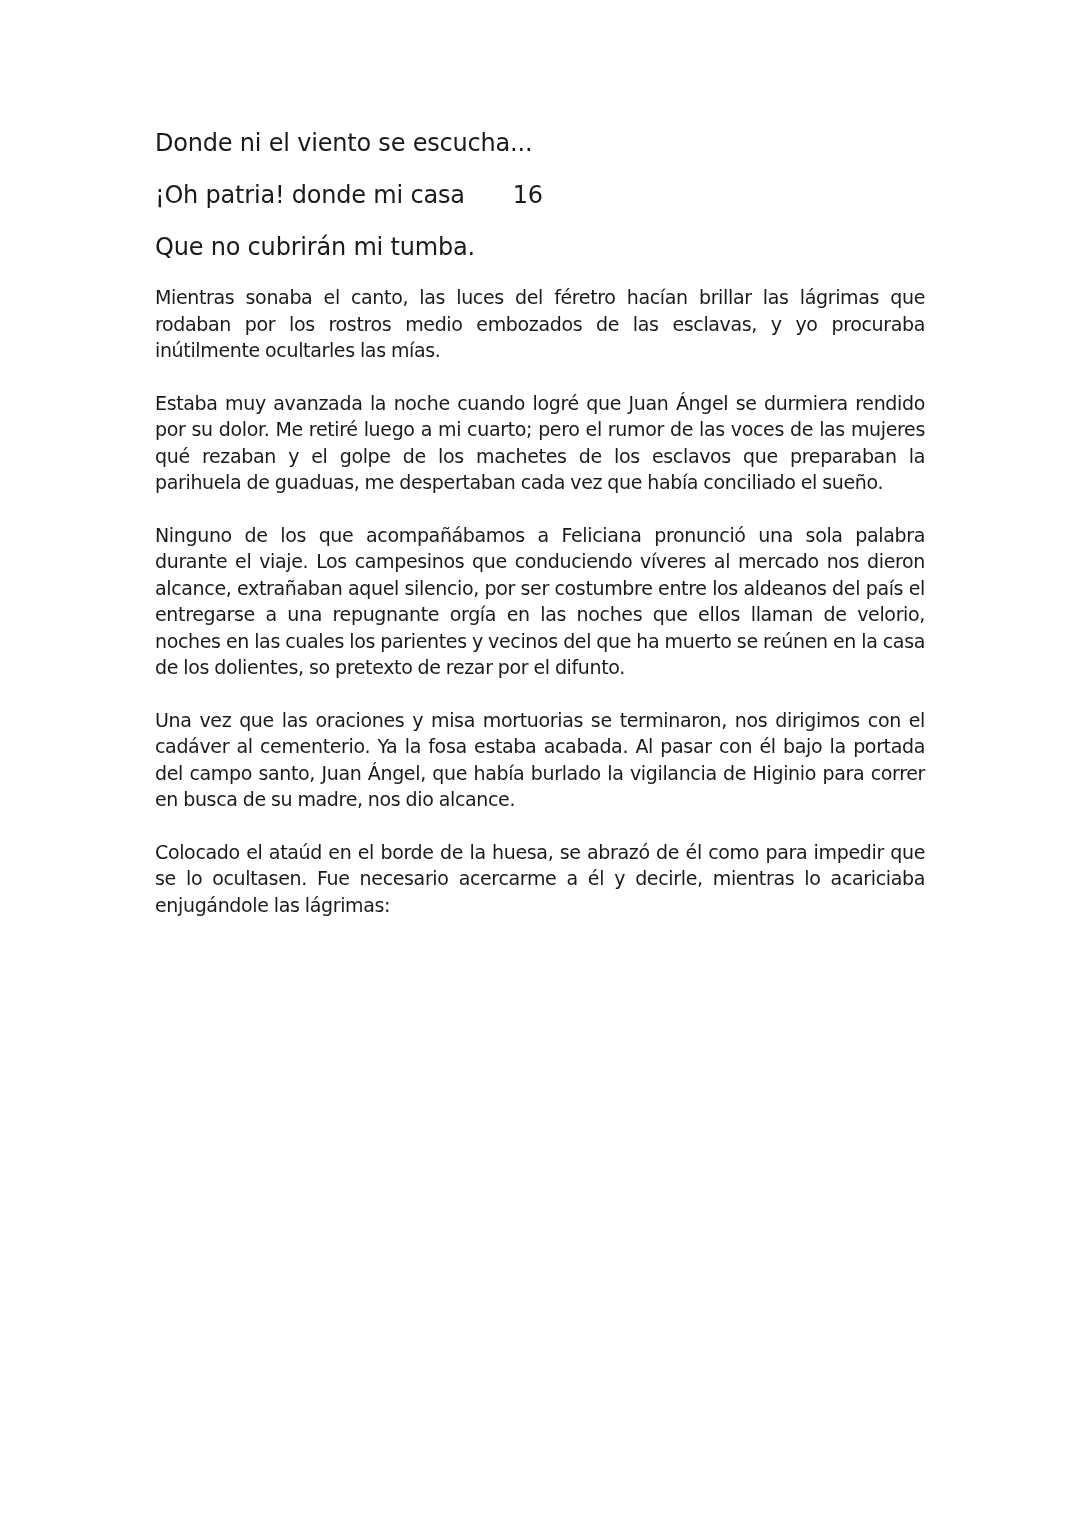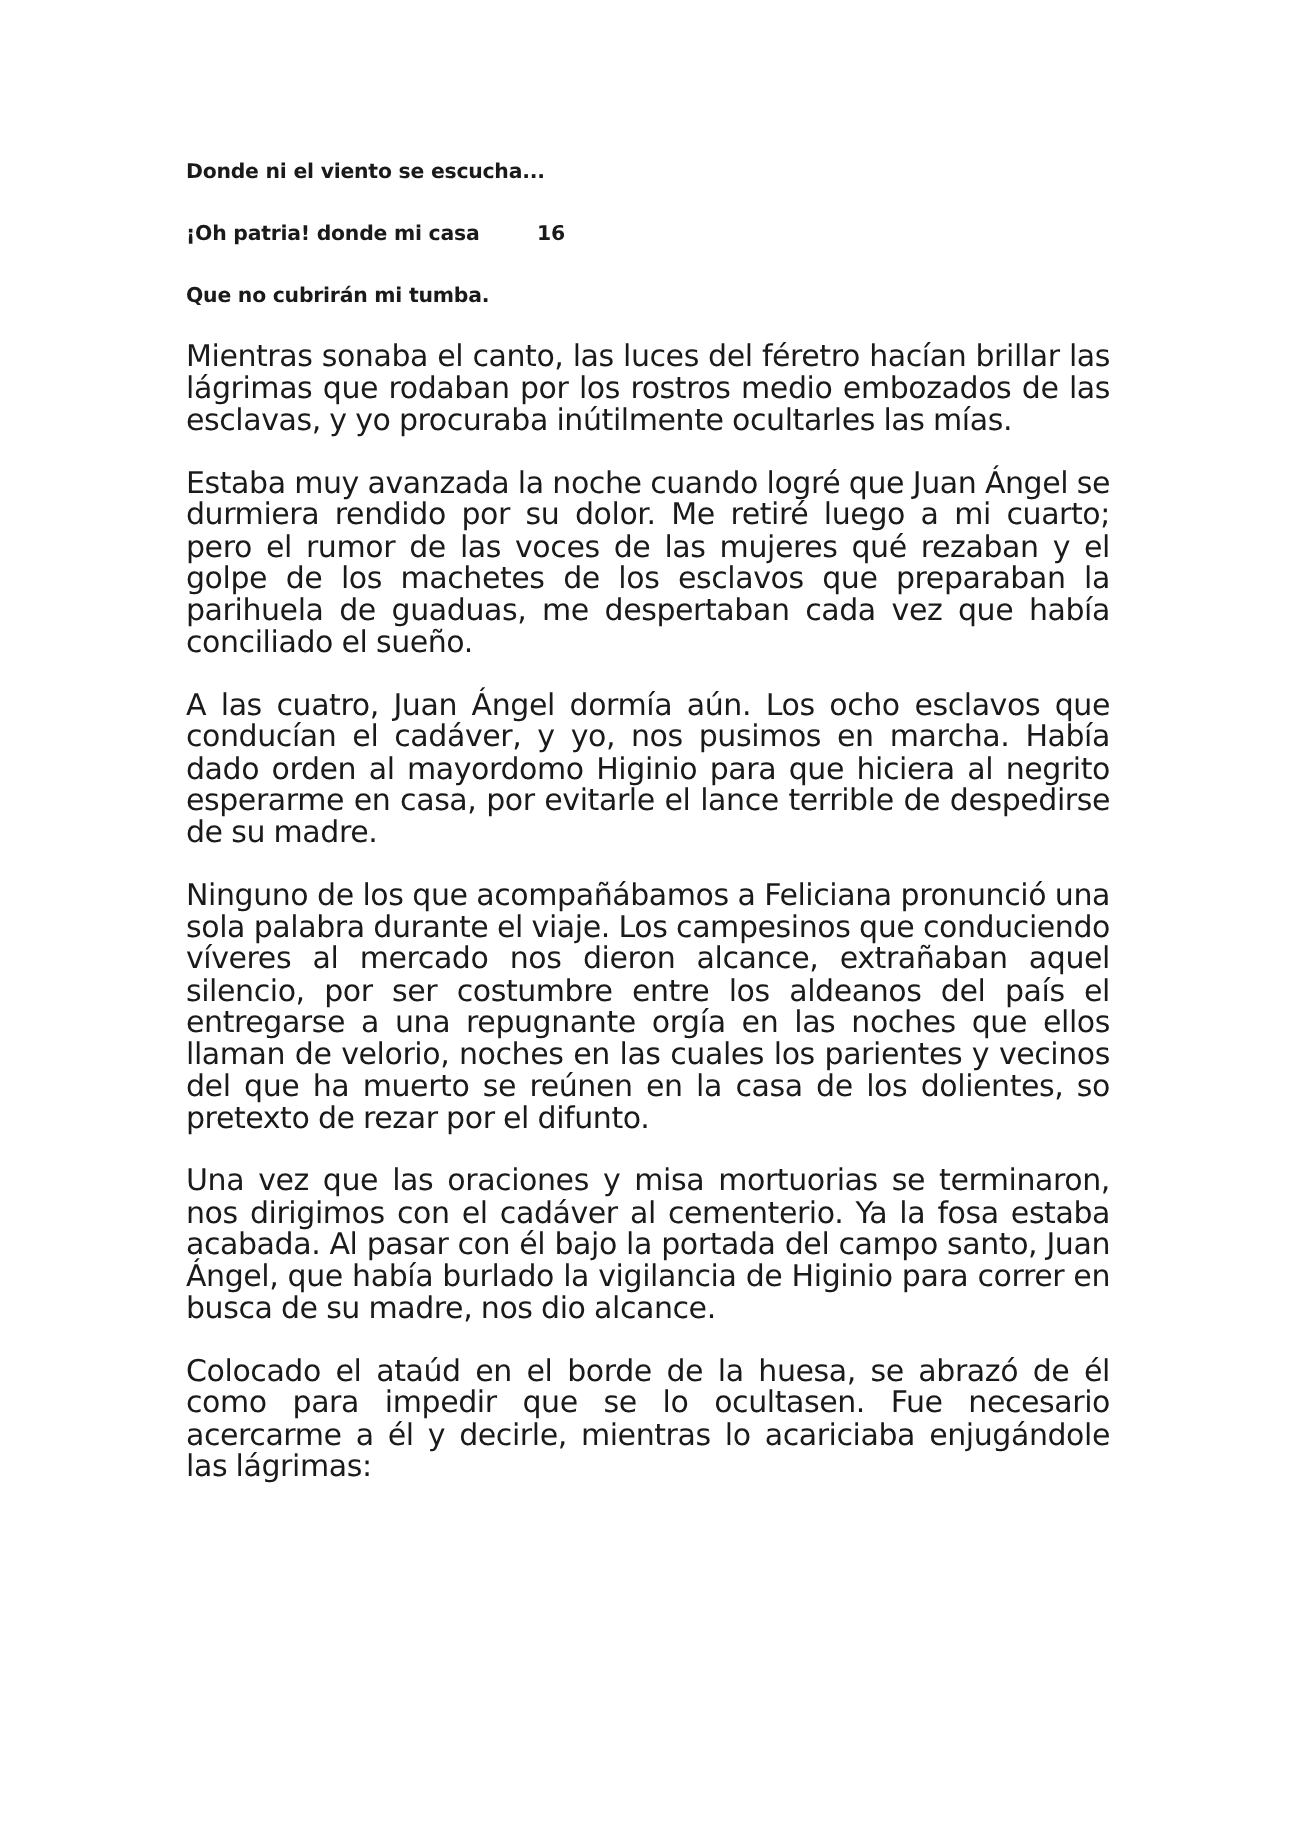--- a/index.html
+++ b/index.html
@@ -15,32 +15,31 @@
       color: #1a1a1a;
       font-family: "DejaVu Sans", "Liberation Sans", sans-serif;
     }
     .page {
       position: absolute;
       left: 155px;
       top: 128px;
       width: 770px;
     }
     .verse {
-      font-size: 17px;
+      font-size: 24px;
       line-height: 30px;
       margin: 0 0 22px 0;
       white-space: pre;
       letter-spacing: -0.2px;
-      font-weight: bold;
     }
     .verse .line-num {
       display: inline-block;
     }
     .para {
-      font-size: 25px;
+      font-size: 19px;
       line-height: 26.5px;
       text-align: justify;
       text-align-last: left;
       margin: 0 0 26px 0;
       letter-spacing: -0.35px;
       word-spacing: -0.5px;
     }
   </style>
 </head>
 <body>
@@ -48,18 +47,17 @@
 <div class="page">
 
   <div>
     <p class="verse">Donde ni el viento se escucha...</p>
     <p class="verse"><span>¡Oh patria! donde mi casa</span><span class="line-num" style="margin-left:48px">16</span></p>
     <p class="verse">Que no cubrirán mi tumba.</p>
   </div>
 
   <p class="para">Mientras sonaba el canto, las luces del féretro hacían brillar las lágrimas que rodaban por los rostros medio embozados de las esclavas, y yo procuraba inútilmente ocultarles las mías.</p>
   <p class="para">Estaba muy avanzada la noche cuando logré que Juan Ángel se durmiera rendido por su dolor. Me retiré luego a mi cuarto; pero el rumor de las voces de las mujeres qué rezaban y el golpe de los machetes de los esclavos que preparaban la parihuela de guaduas, me despertaban cada vez que había conciliado el sueño.</p>
-  <p class="para">A las cuatro, Juan Ángel dormía aún. Los ocho esclavos que conducían el cadáver, y yo, nos pusimos en marcha. Había dado orden al mayordomo Higinio para que hiciera al negrito esperarme en casa, por evitarle el lance terrible de despedirse de su madre.</p>
   <p class="para">Ninguno de los que acompañábamos a Feliciana pronunció una sola palabra durante el viaje. Los campesinos que conduciendo víveres al mercado nos dieron alcance, extrañaban aquel silencio, por ser costumbre entre los aldeanos del país el entregarse a una repugnante orgía en las noches que ellos llaman de velorio, noches en las cuales los parientes y vecinos del que ha muerto se reúnen en la casa de los dolientes, so pretexto de rezar por el difunto.</p>
   <p class="para">Una vez que las oraciones y misa mortuorias se terminaron, nos dirigimos con el cadáver al cementerio. Ya la fosa estaba acabada. Al pasar con él bajo la portada del campo santo, Juan Ángel, que había burlado la vigilancia de Higinio para correr en busca de su madre, nos dio alcance.</p>
   <p class="para">Colocado el ataúd en el borde de la huesa, se abrazó de él como para impedir que se lo ocultasen. Fue necesario acercarme a él y decirle, mientras lo acariciaba enjugándole las lágrimas:</p>
 
 </div>
 
 </body></html>

